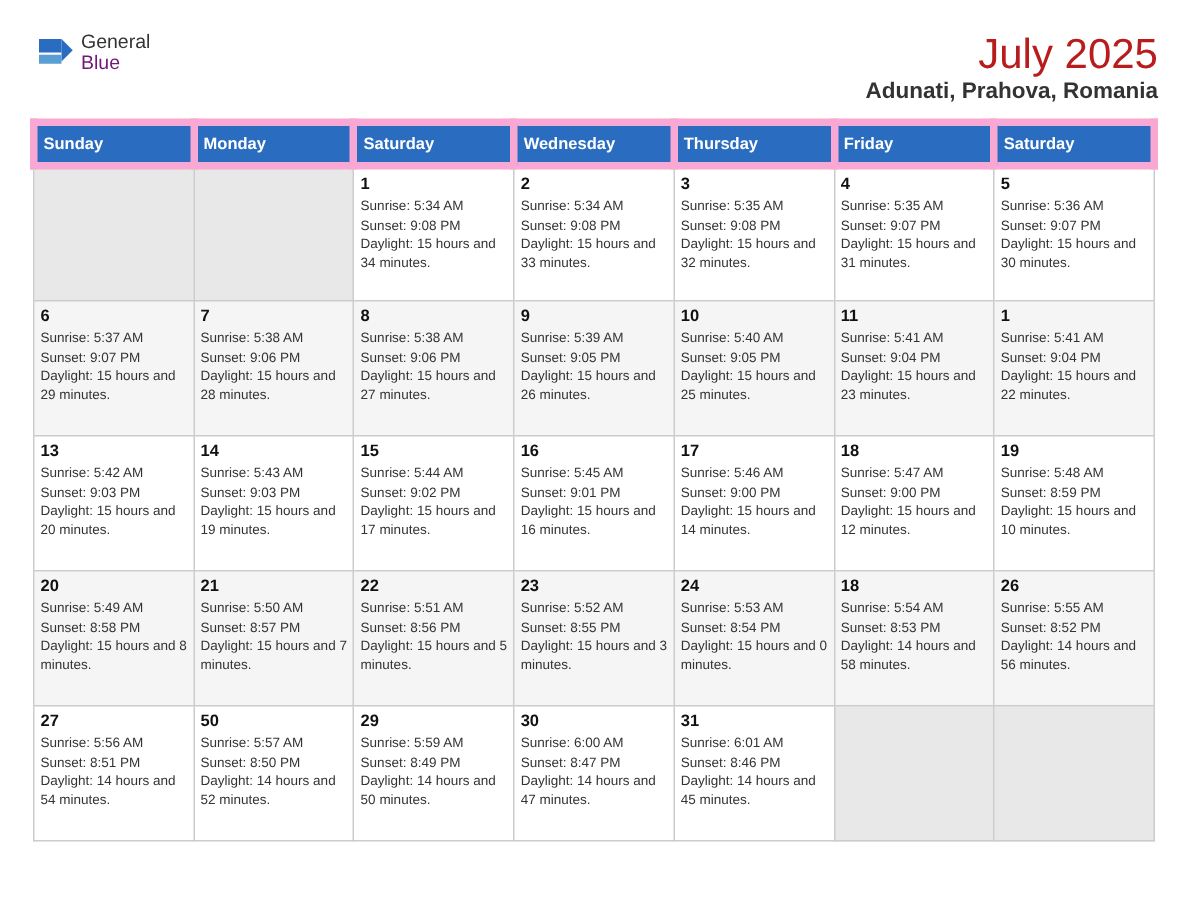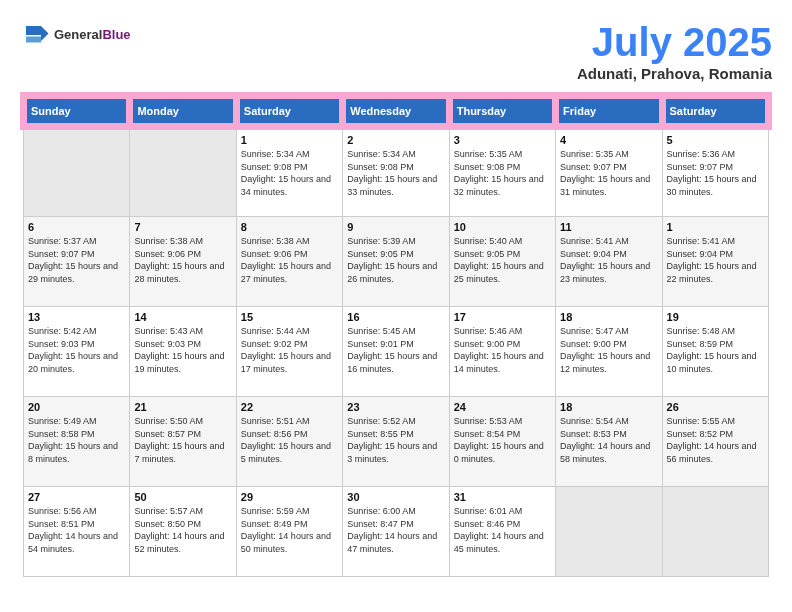--- a/index.html
+++ b/index.html
@@ -16,56 +16,56 @@
       align-items: flex-start;
       margin-bottom: 10px;
     }
     .logo {
       display: flex;
       align-items: center;
       gap: 4px;
     }
     .logo-text {
       display: flex;
-      flex-direction: row;
+      flex-direction: column;
       font-size: 13px;
-      font-weight: bold;
+      font-weight: normal;
       line-height: 1.1;
     }
     .logo-text span:first-child { color: #333; }
     .logo-text span:last-child { color: #701a75; }
     .logo-icon {
       width: 30px;
       height: 30px;
     }
     .title-block {
       text-align: right;
     }
     .title-block h1 {
-      font-size: 40px;
-      color: #3b82f6;
-      font-weight: bold;
+      font-size: 28px;
+      color: #b91c1c;
+      font-weight: normal;
     }
     .title-block h2 {
       font-size: 15px;
       color: #333;
       font-weight: bold;
     }
     table {
       width: 100%;
       border-collapse: collapse;
       font-size: 10px;
     }
     thead th {
       background: #2a6dc0;
       color: #fff;
       padding: 6px 4px;
       text-align: left;
       font-size: 11px;
-      border: 7px solid #f9a8d4;
+      border: 5px solid #f9a8d4;
     }
     tbody td {
       border: 1px solid #ccc;
       vertical-align: top;
       padding: 4px;
       height: 90px;
       width: calc(100% / 7);
       background: #fff;
     }
     tbody tr:nth-child(even) td {

